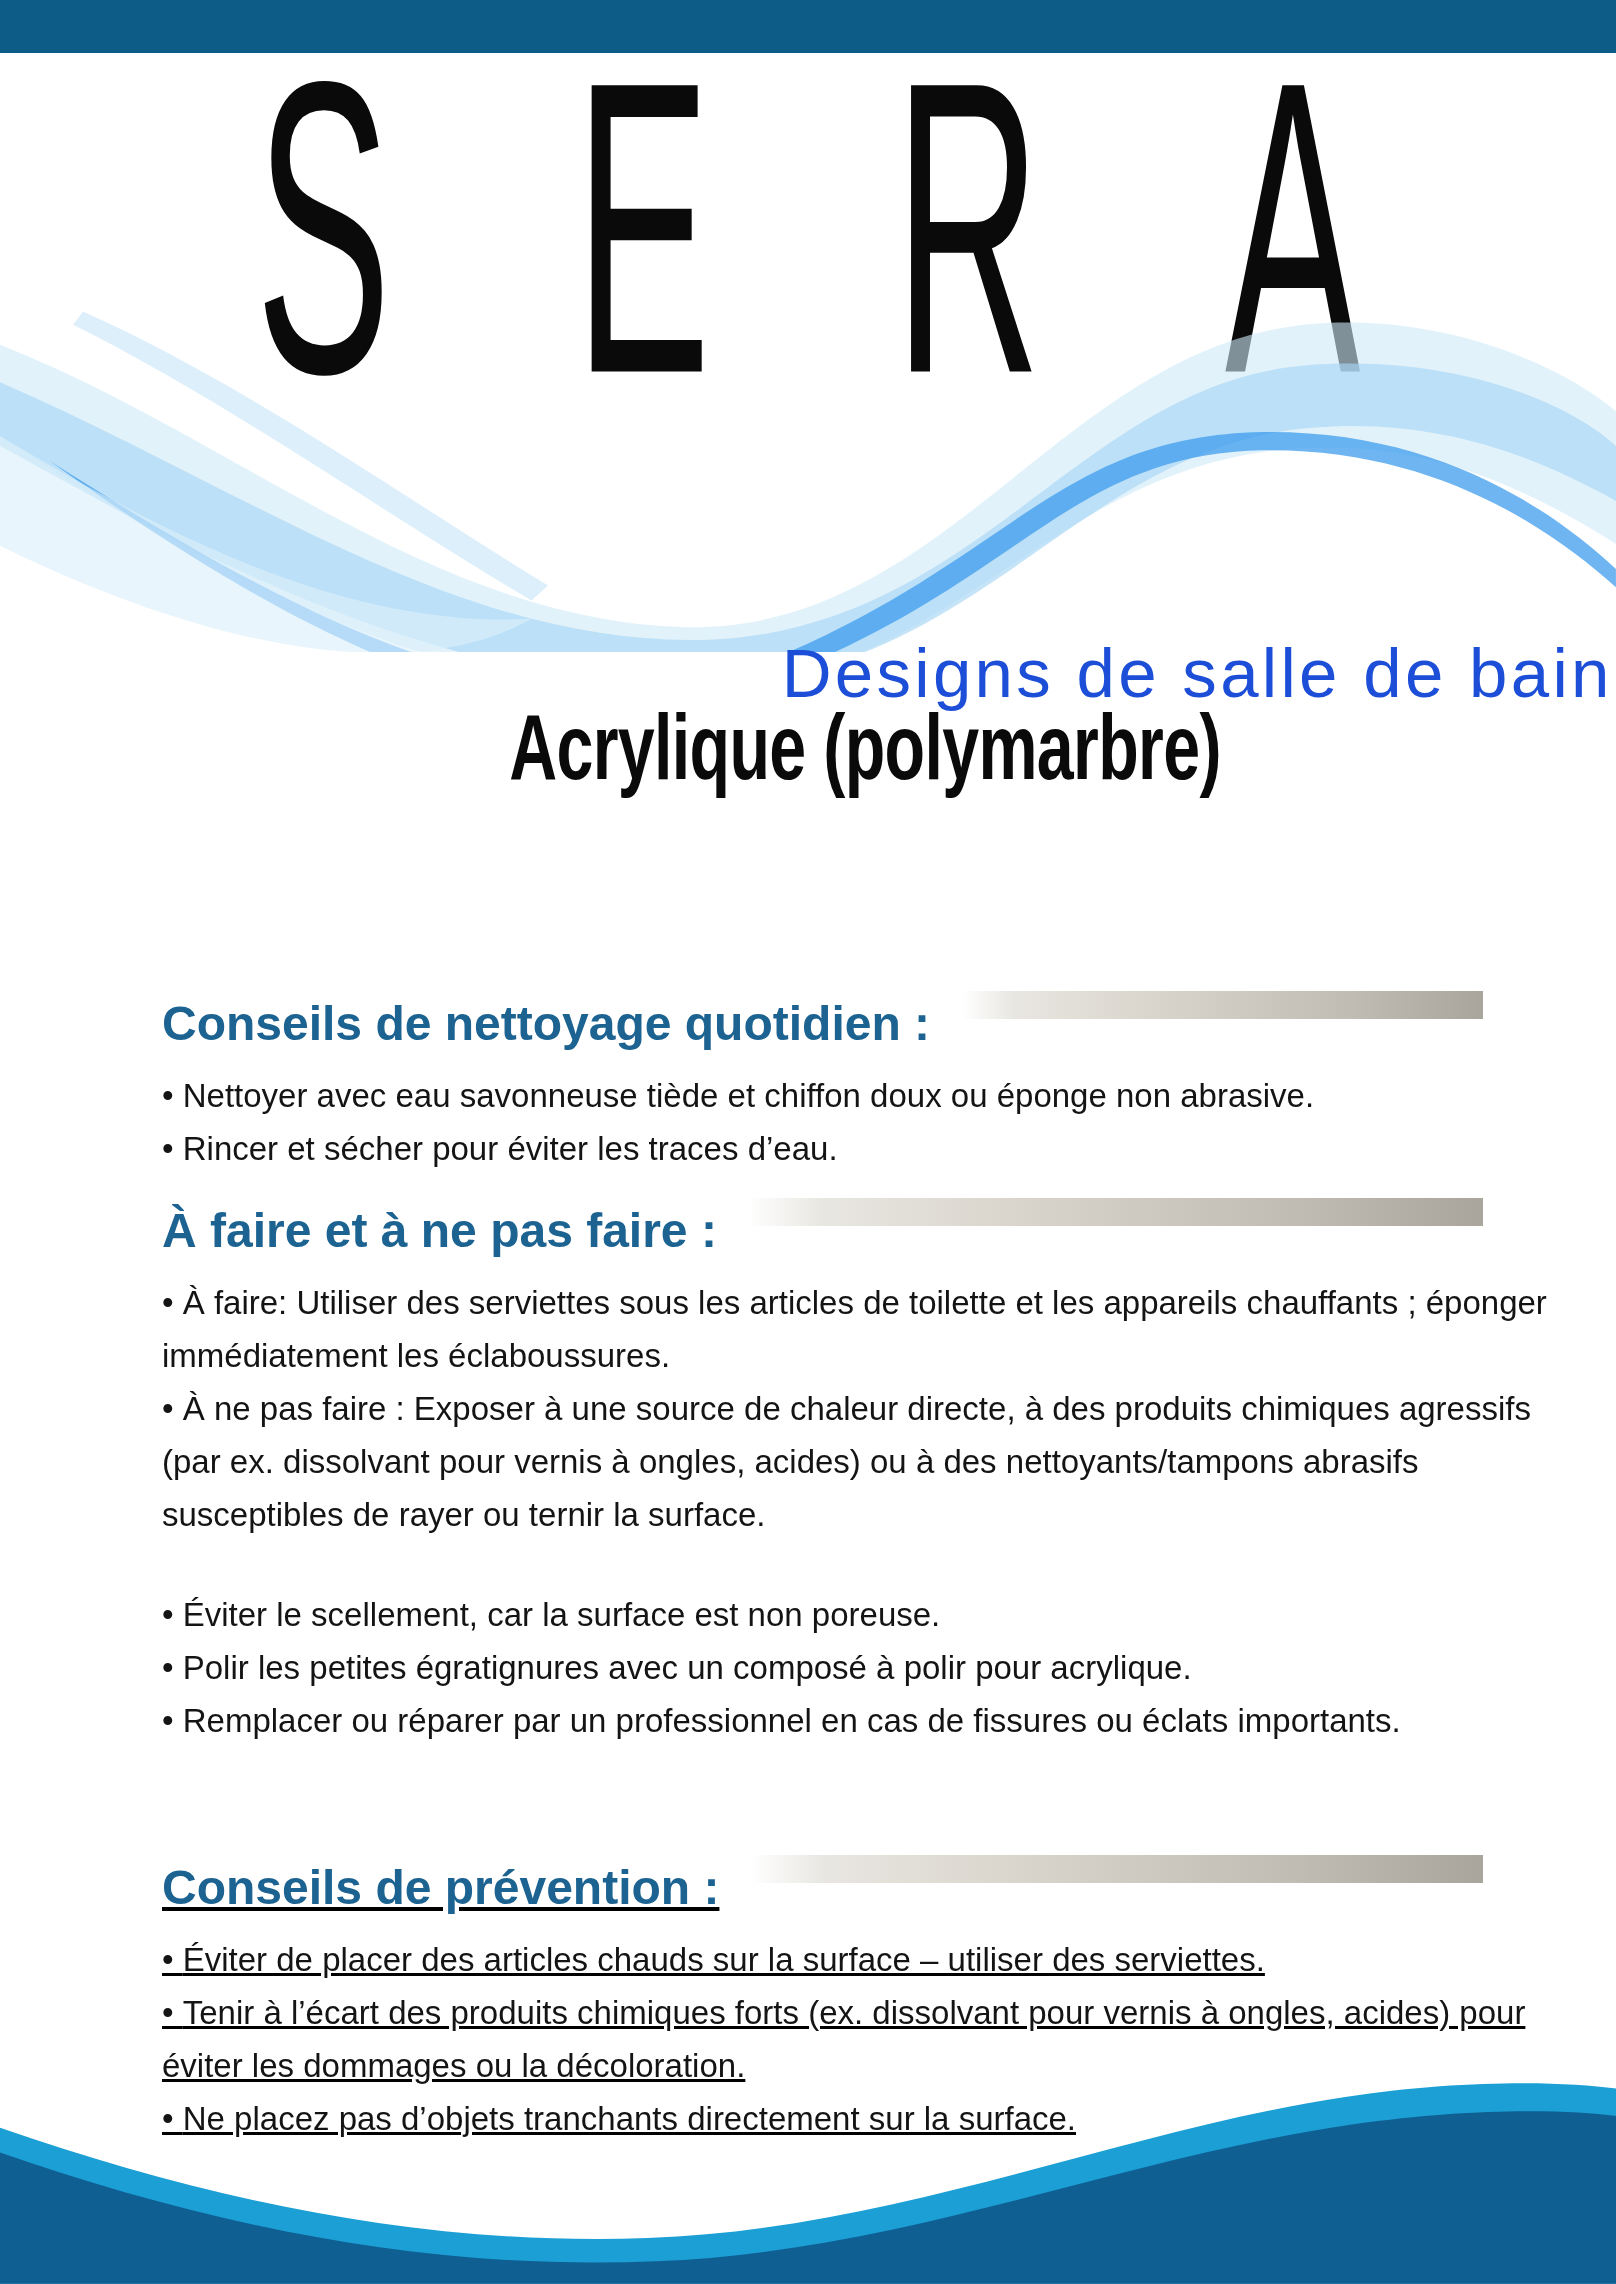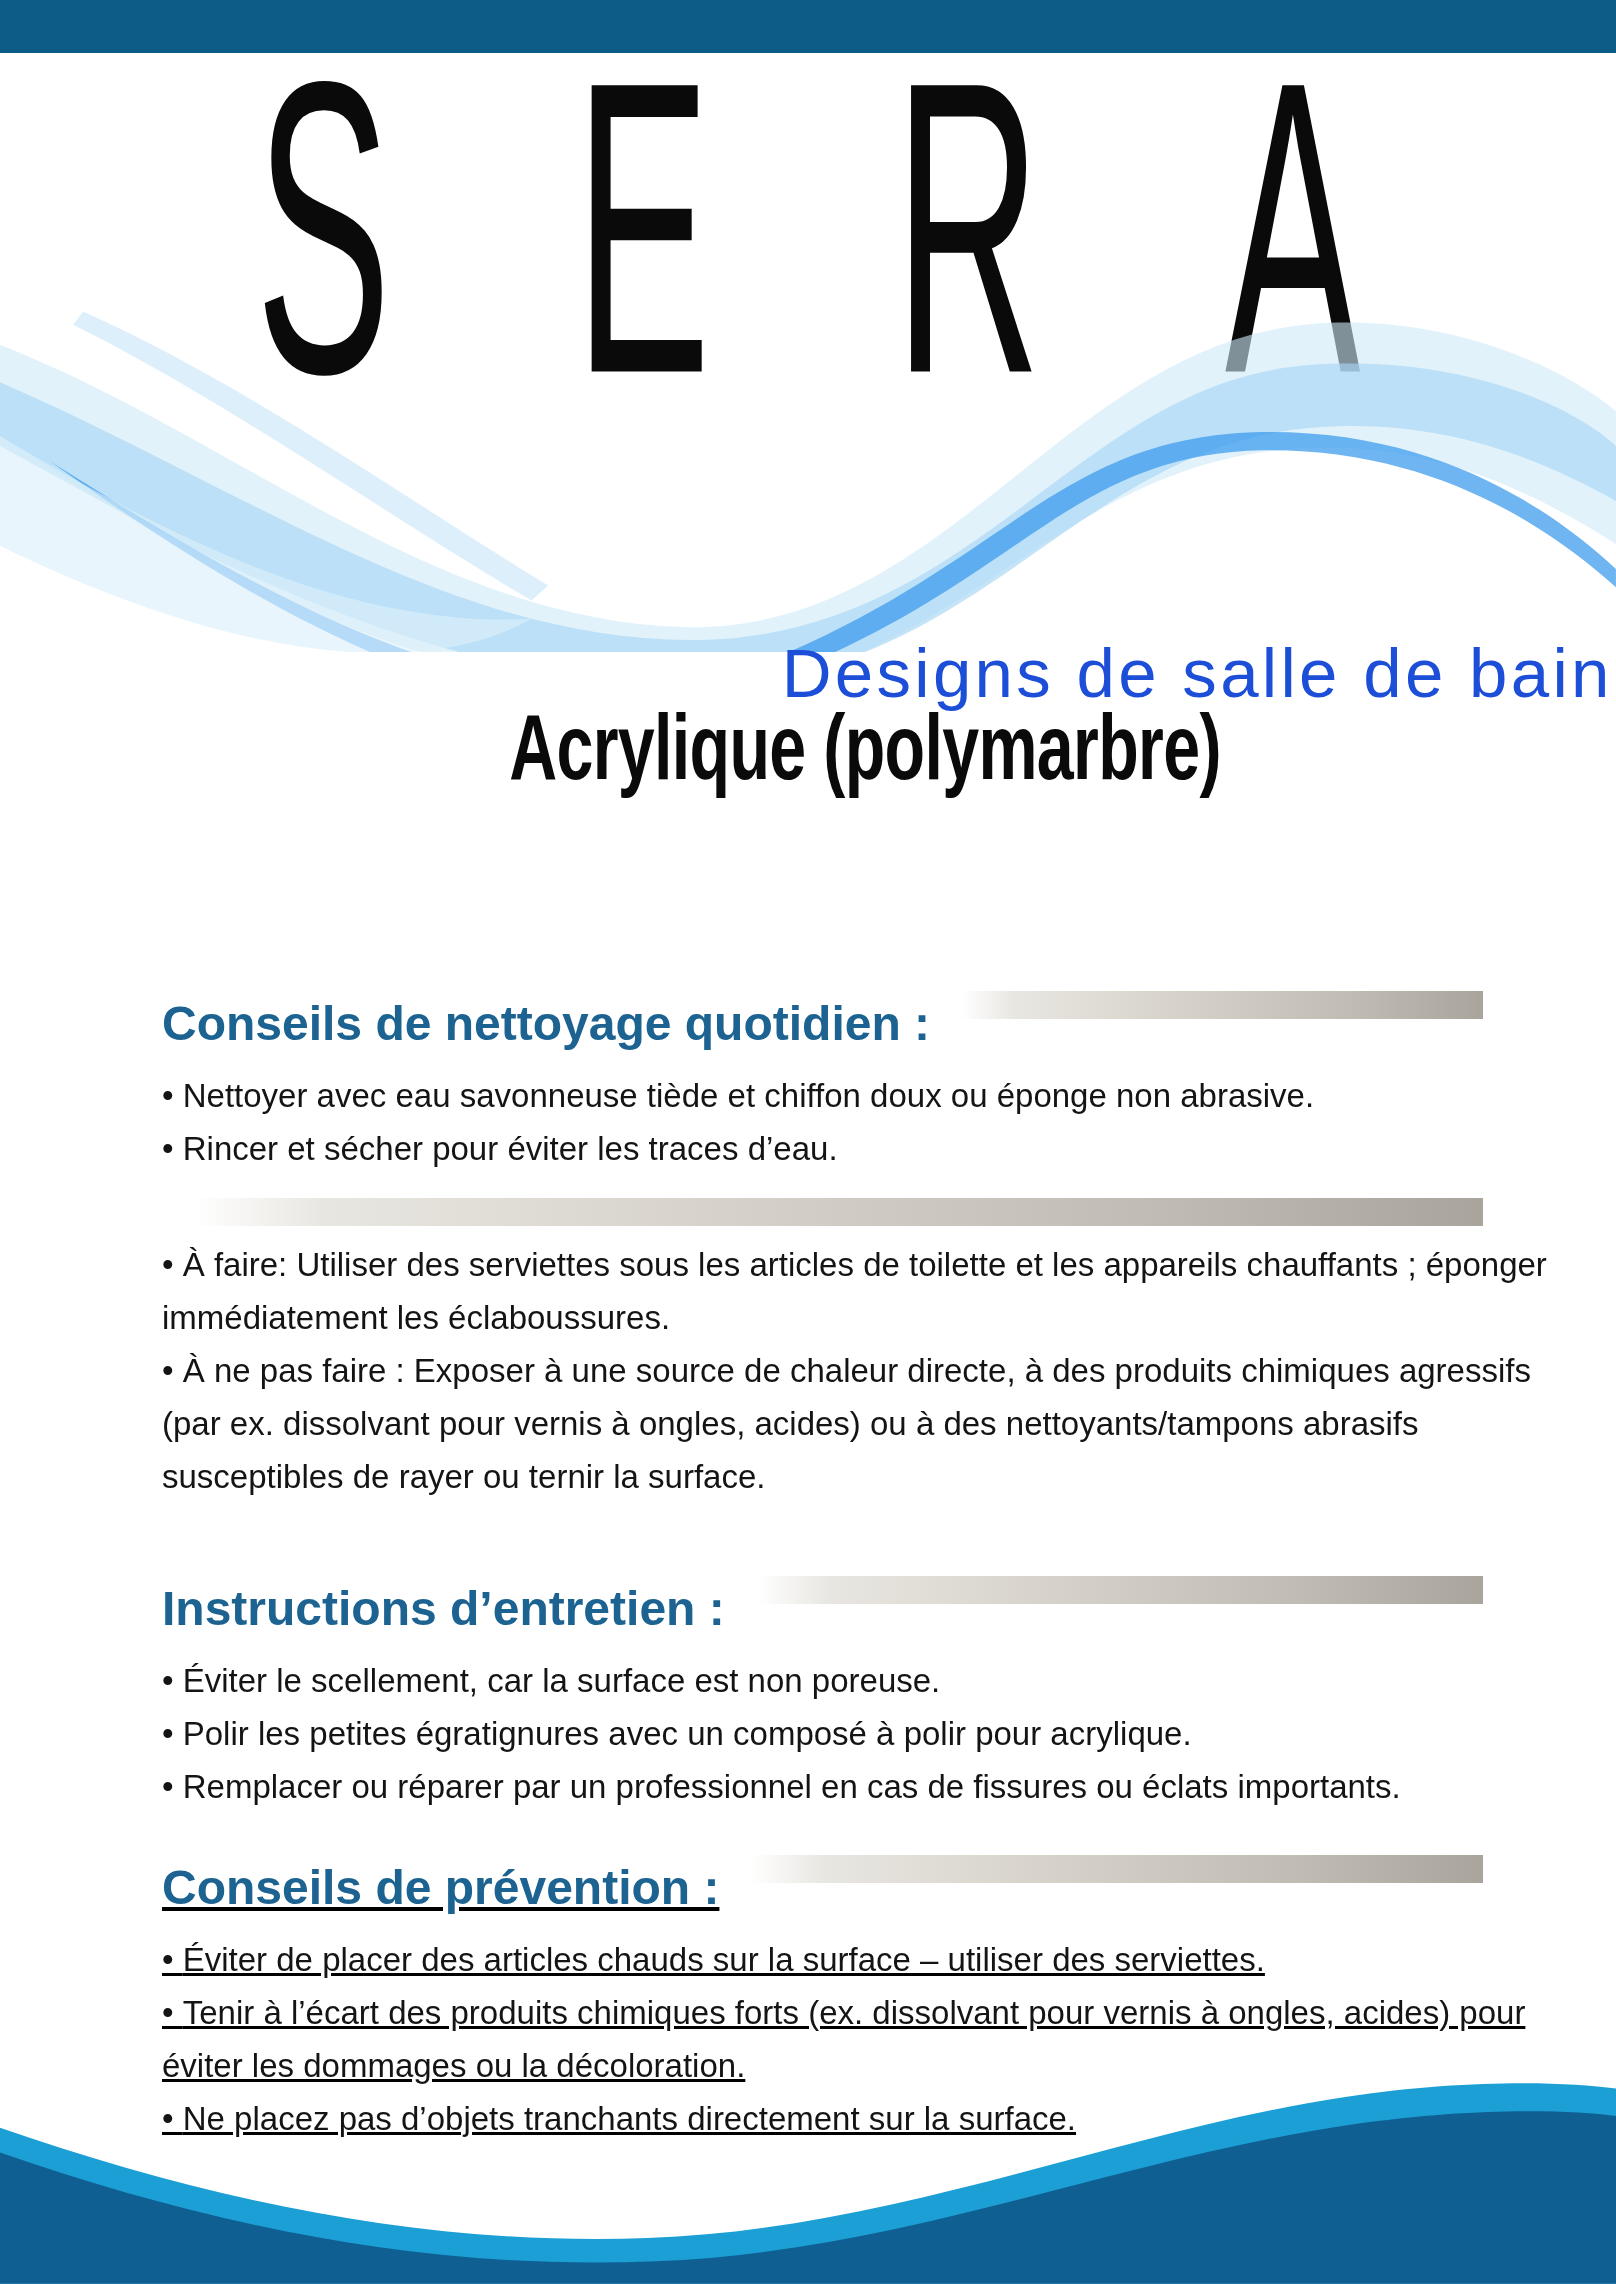--- a/index.html
+++ b/index.html
@@ -152,33 +152,30 @@
       <div class="heading-bar"></div>
     </div>
     <ul>
         <li>Nettoyer avec eau savonneuse tiède et chiffon doux ou éponge non abrasive.</li>
         <li>Rincer et sécher pour éviter les traces d’eau.</li>
       </ul>
   </section>
 
   <section class="section s2">
     <div class="heading-row">
+      <h2>À faire et à ne pas faire :</h2>
       <div class="heading-bar"></div>
     </div>
     <ul>
         <li>À faire: Utiliser des serviettes sous les articles de toilette et les appareils chauffants ; éponger immédiatement les éclaboussures.</li>
         <li>À ne pas faire : Exposer à une source de chaleur directe, à des produits chimiques agressifs (par ex. dissolvant pour vernis à ongles, acides) ou à des nettoyants/tampons abrasifs susceptibles de rayer ou ternir la surface.</li>
       </ul>
   </section>
 
   <section class="section s3">
-    <div class="heading-row">
-      <h2>Instructions d’entretien :</h2>
-      <div class="heading-bar"></div>
-    </div>
     <ul>
         <li>Éviter le scellement, car la surface est non poreuse.</li>
         <li>Polir les petites égratignures avec un composé à polir pour acrylique.</li>
         <li>Remplacer ou réparer par un professionnel en cas de fissures ou éclats importants.</li>
       </ul>
   </section>
 
   <section class="section s4">
     <div class="heading-row">
       <h2>Conseils de prévention :</h2>

